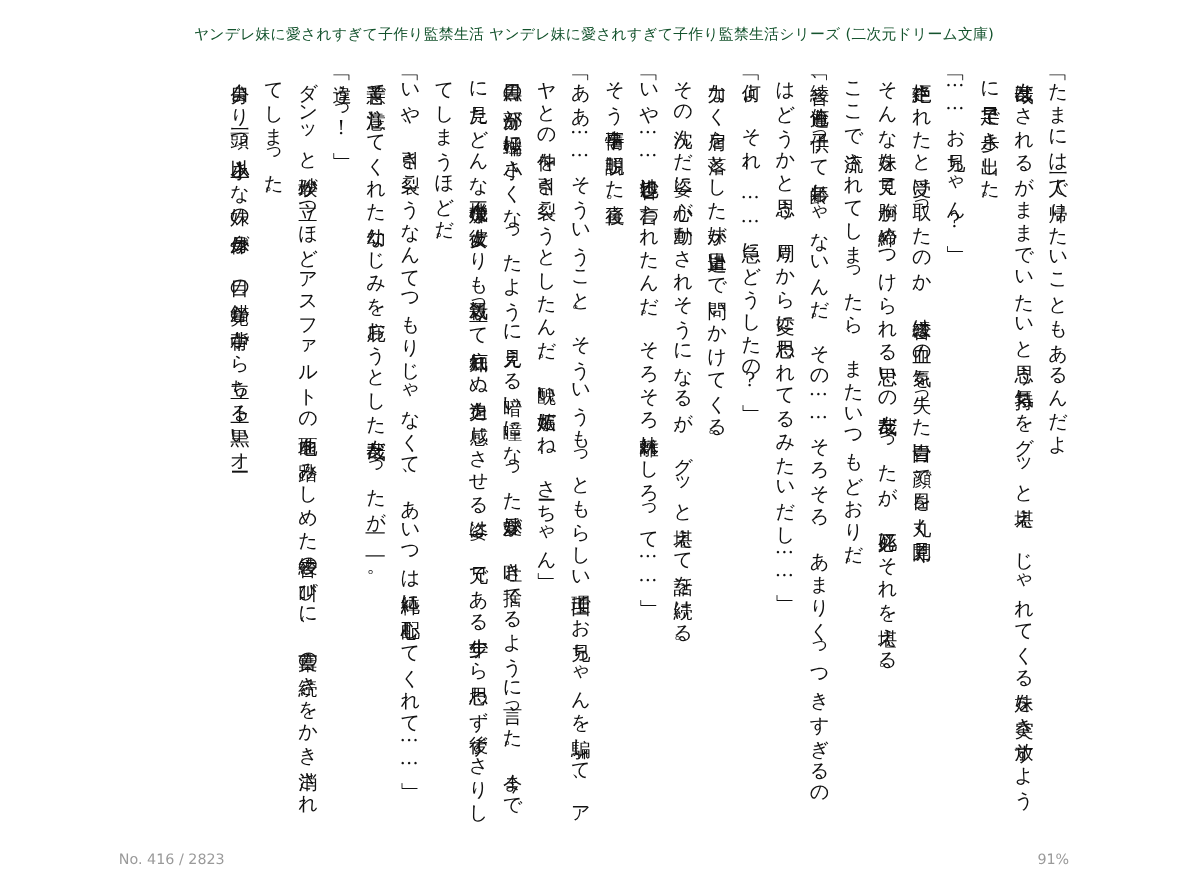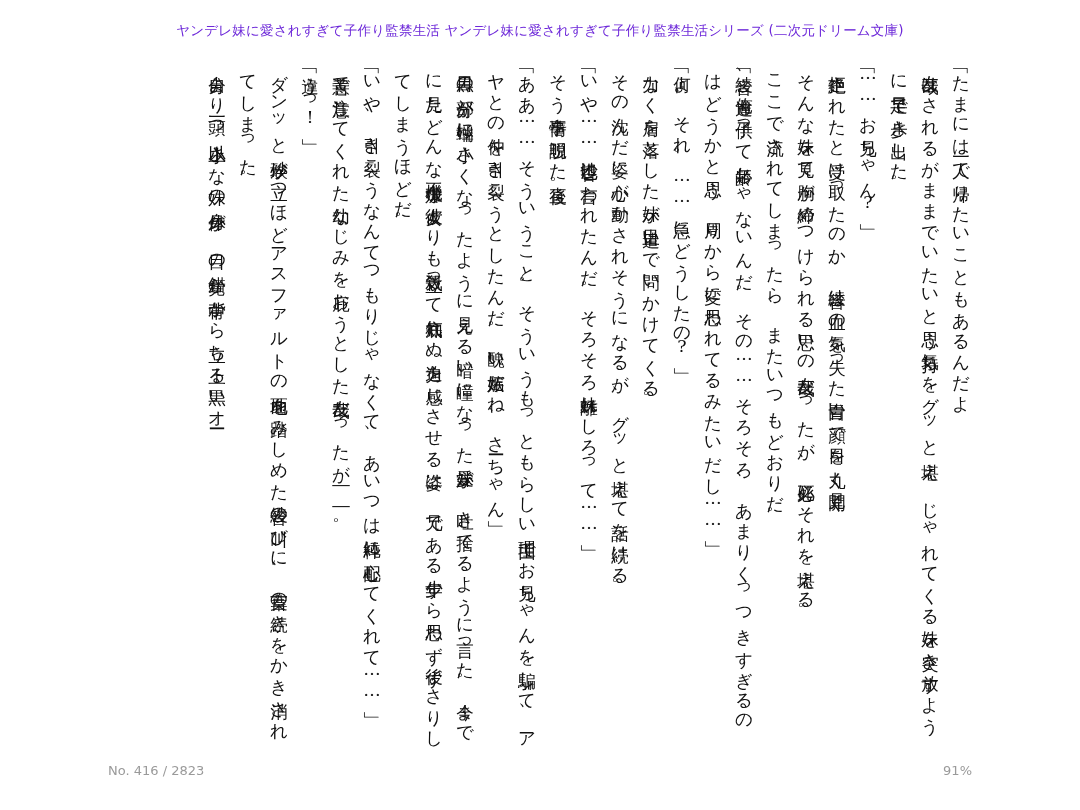--- a/index.html
+++ b/index.html
@@ -22,30 +22,30 @@
   }
   .header {
     position: absolute;
     top: 0;
     left: 0;
     width: 1080px;
     height: 62px;
     display: flex;
     align-items: center;
     justify-content: center;
-    color: #6d28d9;
+    color: #14532d;
     font-size: 13.5px;
     letter-spacing: 0.2px;
     font-family: "DejaVu Sans", "Liberation Sans", sans-serif;
     white-space: nowrap;
     overflow: hidden;
   }
   .footer {
     position: absolute;
-    bottom: 11px;
+    bottom: 0;
     left: 0;
     width: 1080px;
     height: 46px;
     color: #9a9a9a;
     font-size: 13px;
     font-family: "DejaVu Sans", "Liberation Sans", sans-serif;
     text-align: center;
   }
   .footer .page-indicator {
     position: absolute;

